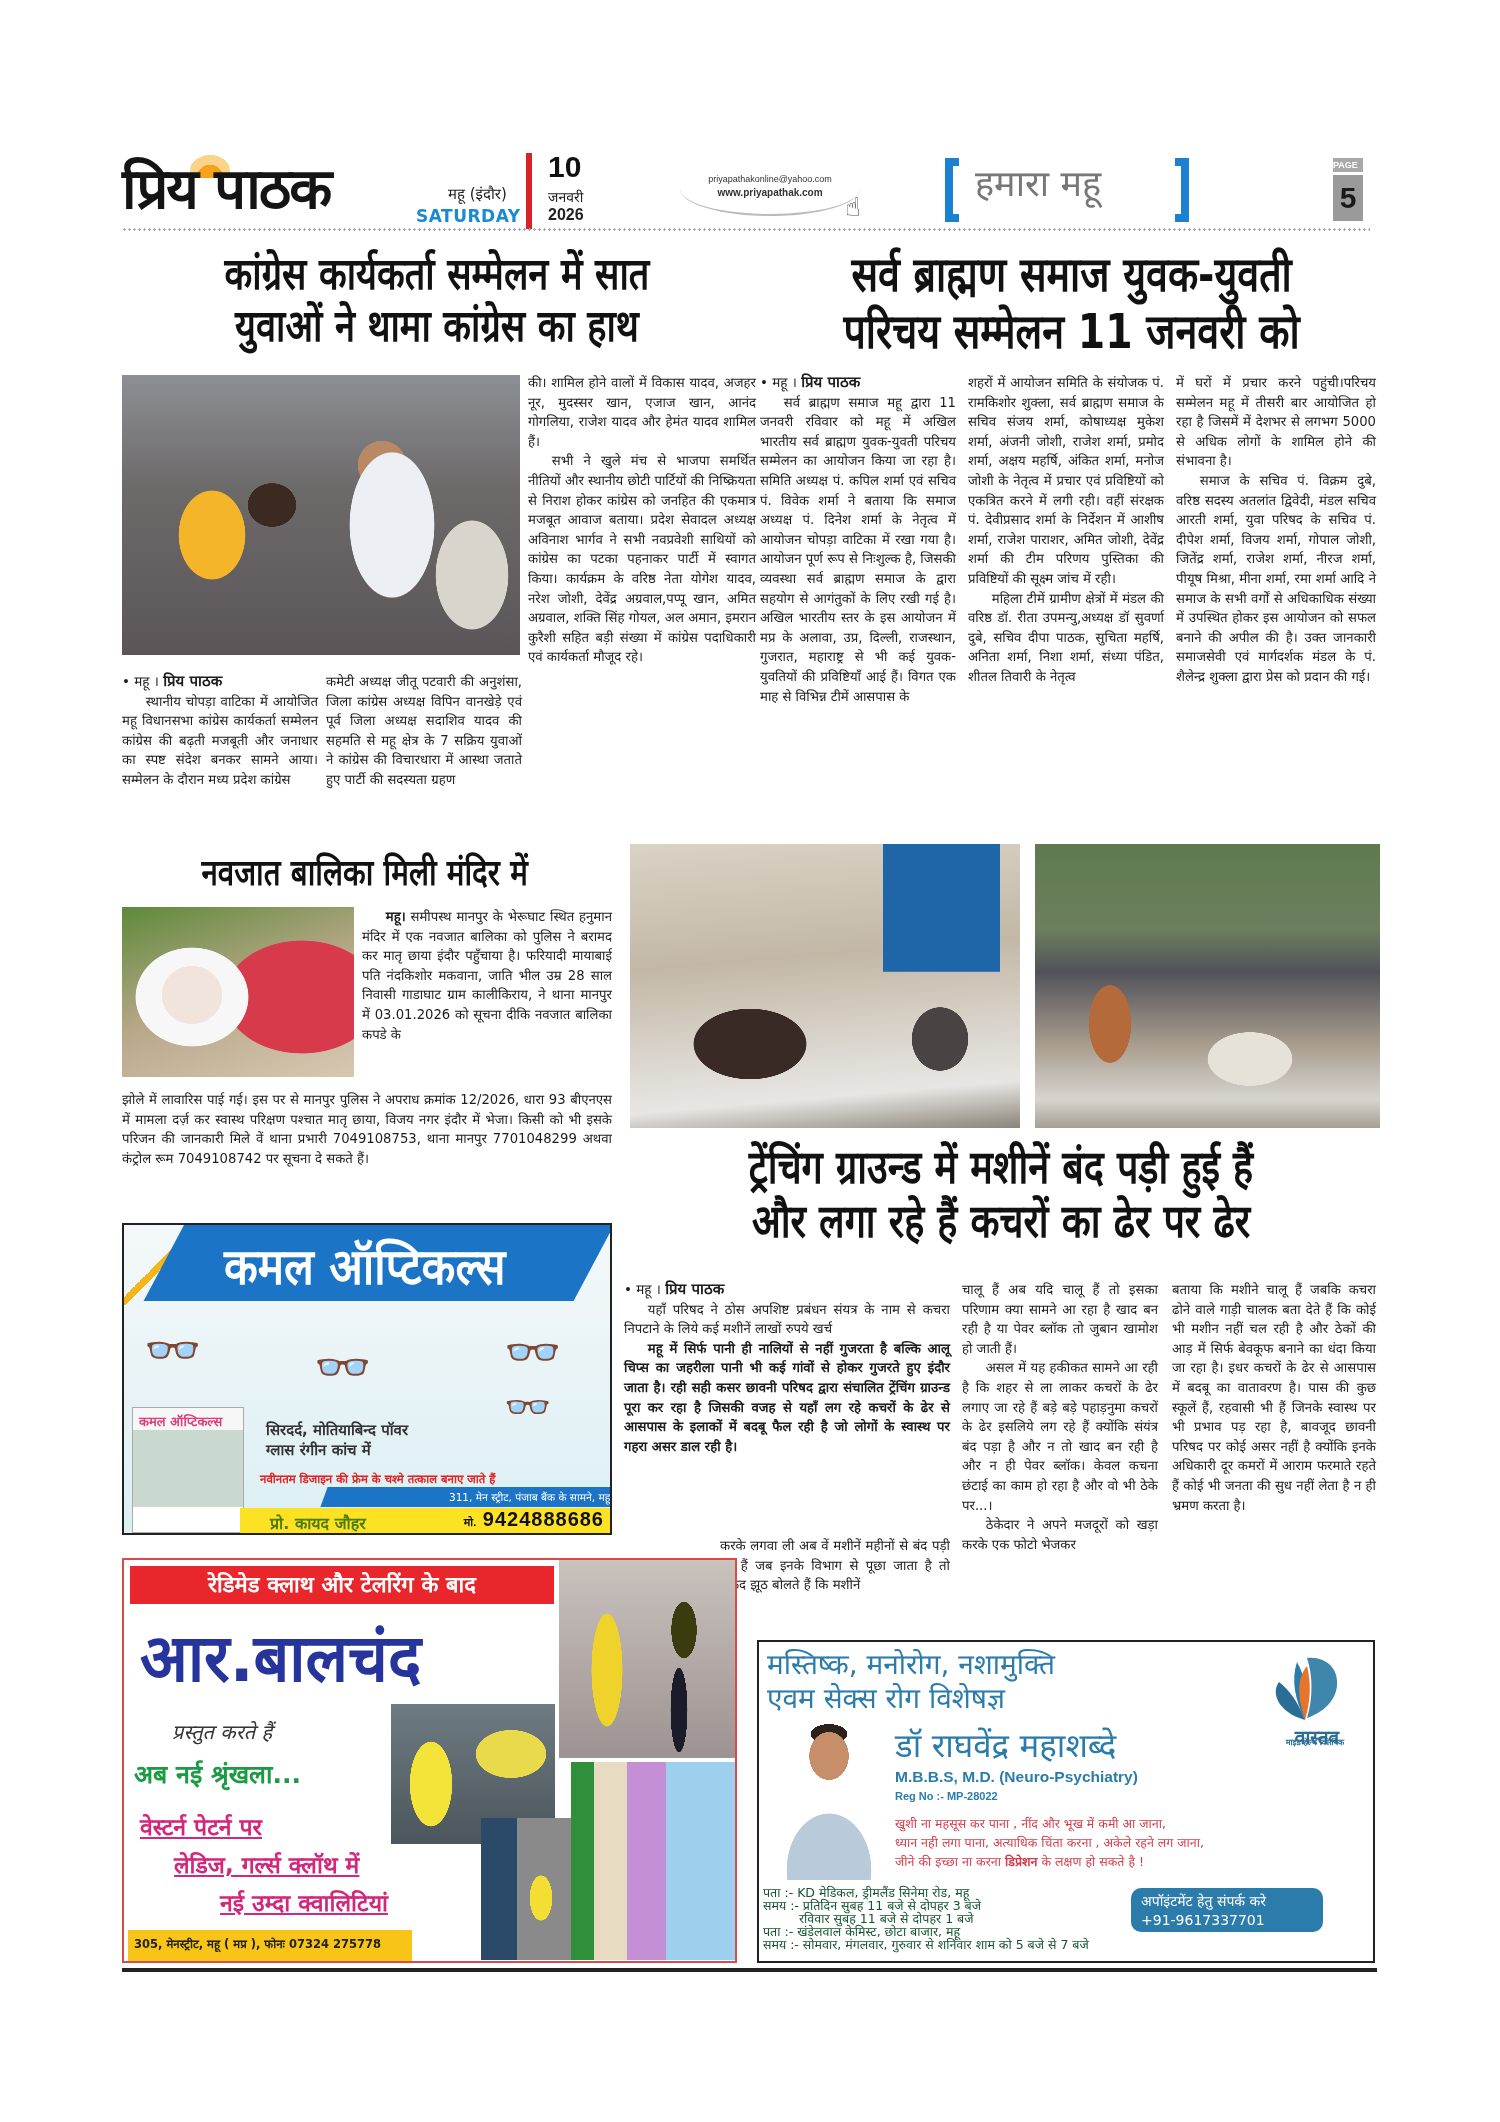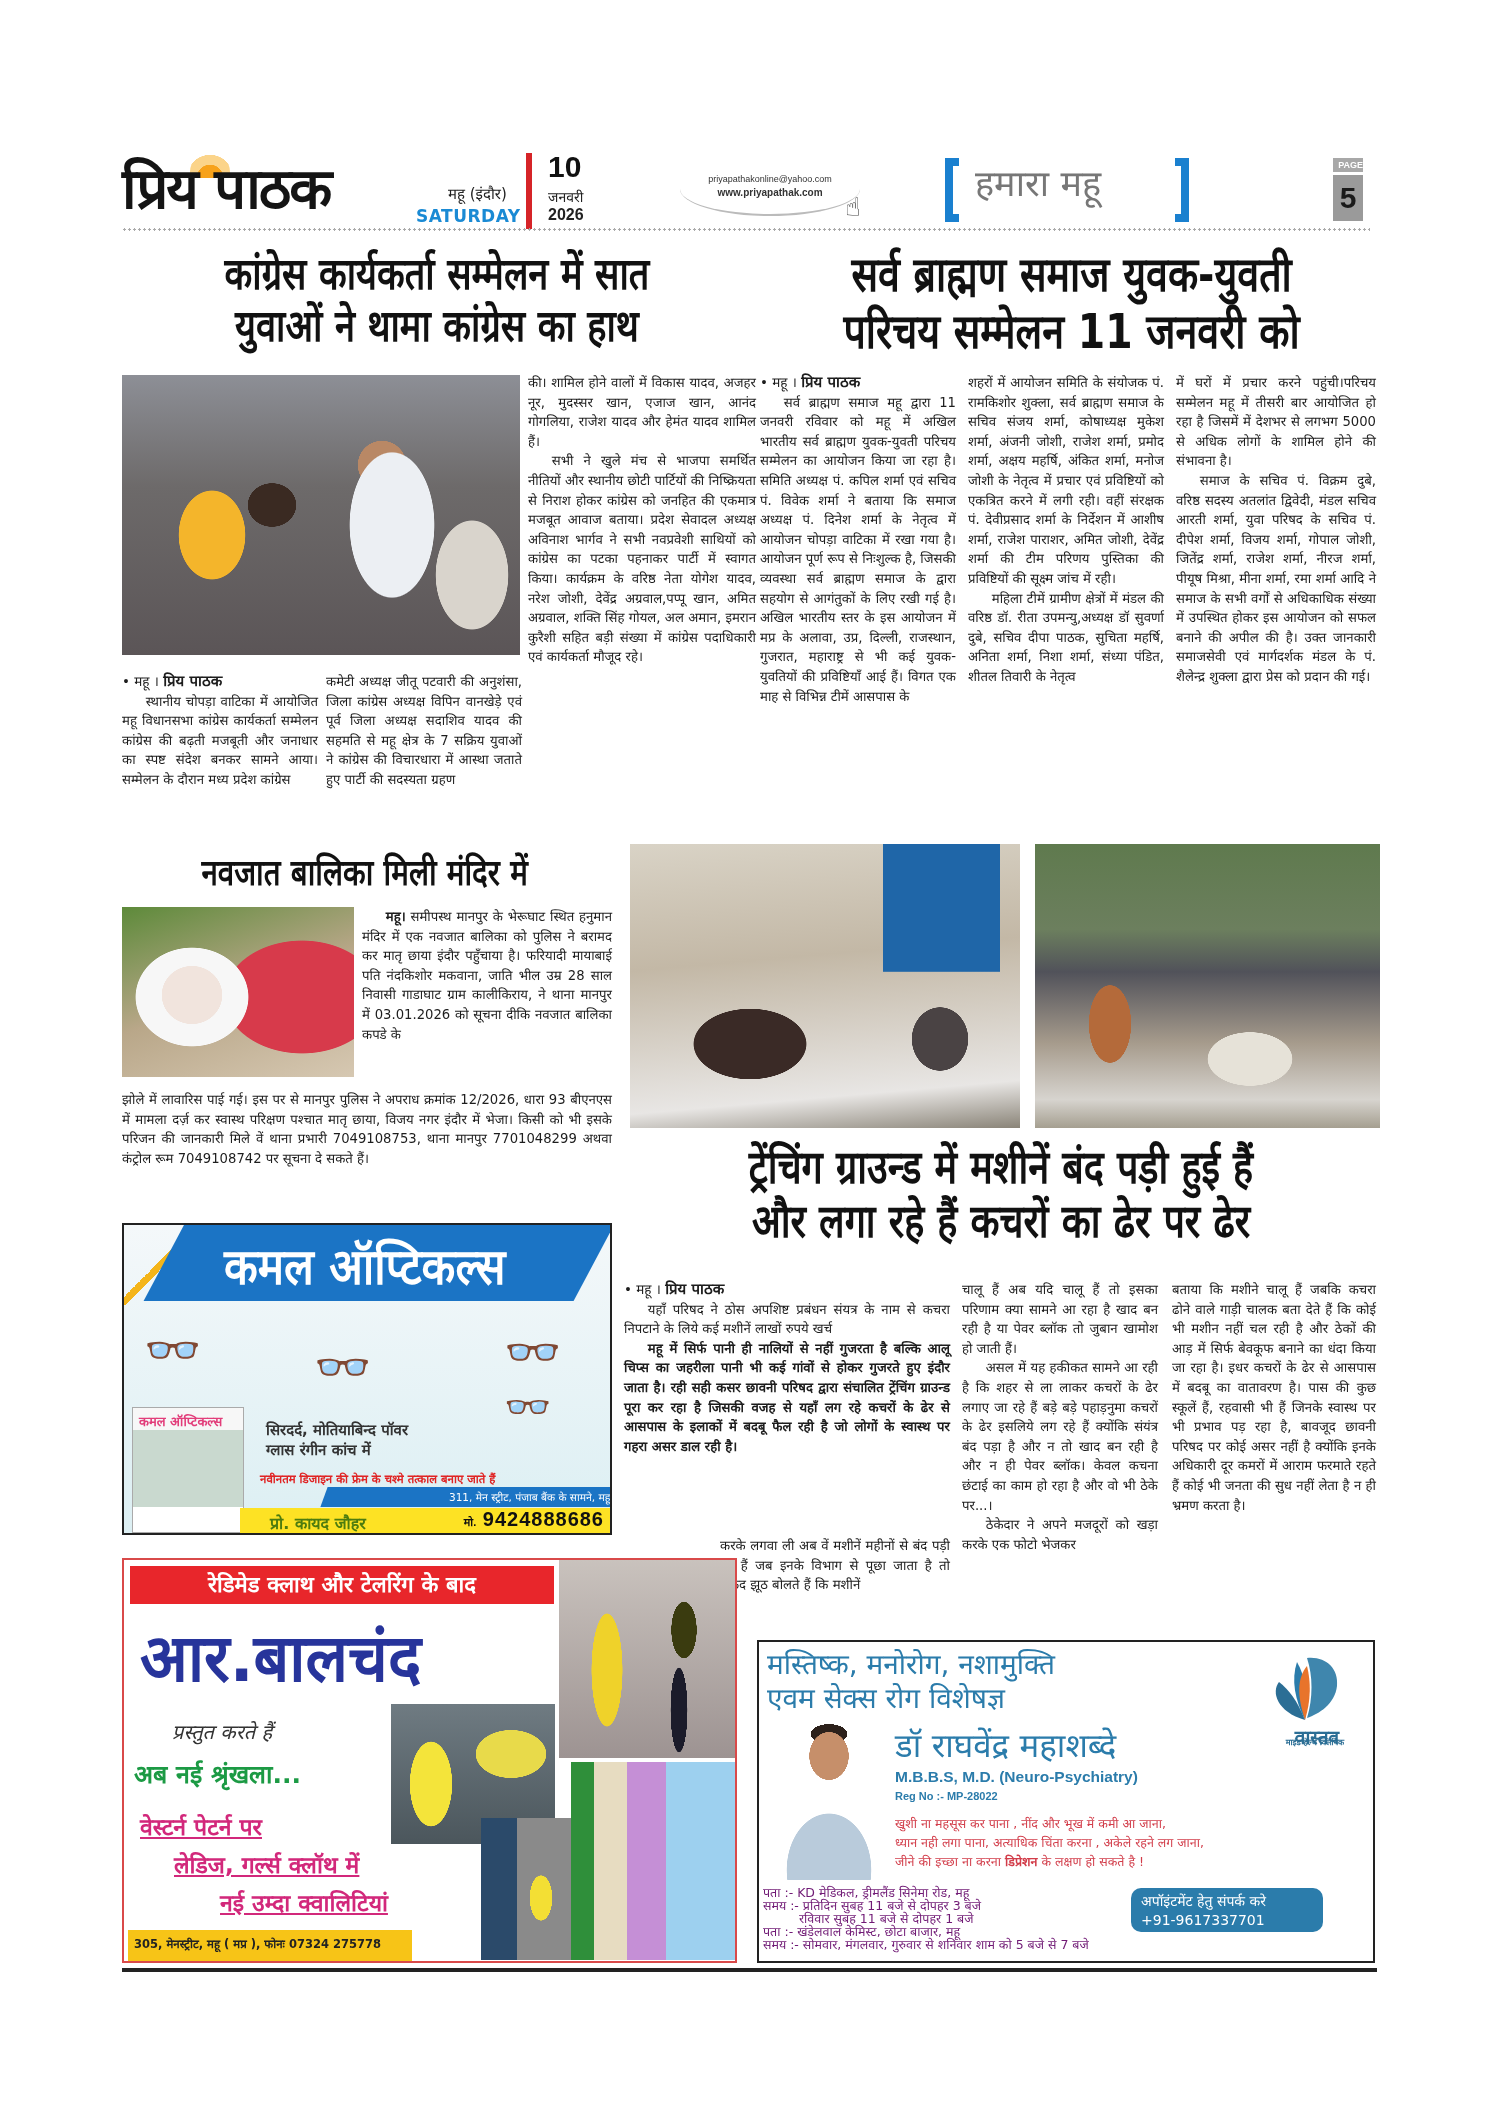--- a/index.html
+++ b/index.html
@@ -17,21 +17,21 @@
   .month { left: 548px; top: 187px; font-size: 14px; color: #222; }
   .year { left: 548px; top: 206px; font-size: 16px; font-weight: bold; color: #222; font-family: "Liberation Sans", sans-serif; }
   .contact-pill { left: 680px; top: 162px; width: 180px; height: 54px; border-radius: 50%; border-bottom: 2px solid #bbb; text-align: center; padding-top: 10px; }
   .contact-pill div { font-size: 9px; color: #333; line-height: 14px; font-family: "Liberation Sans", sans-serif; }
   .contact-pill .web { font-weight: bold; font-size: 10px; }
   .hand { left: 845px; top: 192px; font-size: 26px; color: #444; }
   .bracket { top: 158px; width: 14px; height: 64px; border: 8px solid #1a80cf; }
   .br-l { left: 945px; border-right: none; }
   .br-r { left: 1175px; border-left: none; }
   .section { left: 975px; top: 158px; font-size: 36px; color: #777; font-family: "DejaVu Sans", sans-serif; }
-  .page-lbl { left: 1333px; top: 158px; width: 30px; height: 14px; background: #a8a8a8; color: #fff; font-size: 9px; font-weight: bold; text-align: right; font-family: "Liberation Sans", sans-serif; line-height: 14px; }
+  .page-lbl { left: 1333px; top: 158px; width: 30px; height: 14px; background: #a8a8a8; color: #fff; font-size: 9px; font-weight: bold; text-align: left; font-family: "Liberation Sans", sans-serif; line-height: 14px; }
   .page-num { left: 1333px; top: 175px; width: 30px; height: 46px; background: #9a9a9a; color: #1a1a1a; font-size: 30px; font-weight: bold; text-align: center; line-height: 46px; font-family: "Liberation Sans", sans-serif; }
   .dotrule { left: 122px; top: 228px; width: 1248px; height: 3px; background-image: radial-gradient(circle, #aaa 1px, transparent 1.4px); background-size: 5px 3px; }
 
   
   .hl { font-family: "DejaVu Sans", sans-serif; font-weight: bold; color: #111; line-height: 1.18; text-align: center; transform: scaleX(0.82); transform-origin: left top; white-space: nowrap; }
   .hl1 { left: 150px; top: 248px; font-size: 44px; width: 700px; }
   .hl2 { left: 760px; top: 246px; font-size: 48px; width: 760px; }
   .hl3 { left: 135px; top: 852px; font-size: 36px; width: 560px; }
   .hl4 { left: 632px; top: 1140px; font-size: 46px; width: 900px; }
 
@@ -115,21 +115,21 @@
   .doc-qual { position: absolute; left: 136px; top: 126px; font-size: 15.5px; font-weight: bold; color: #2b7cab; font-family: "Liberation Sans", sans-serif; white-space: nowrap; }
   .doc-reg { position: absolute; left: 136px; top: 148px; font-size: 11px; font-weight: bold; color: #2b7cab; font-family: "Liberation Sans", sans-serif; }
   .doc-sym { position: absolute; left: 136px; top: 172px; font-size: 12.5px; color: #d23d4a; line-height: 19px; white-space: nowrap; }
   .doc-photo { position: absolute; left: 6px; top: 78px; width: 126px; height: 160px; background:
       radial-gradient(ellipse 28px 34px at 64px 36px, #c68f6a 0 70%, transparent 71%),
       radial-gradient(ellipse 26px 14px at 64px 14px, #2c211b 0 70%, transparent 71%),
       radial-gradient(ellipse 60px 80px at 64px 150px, #b9cbdb 0 70%, transparent 71%); }
   .doc-logo { position: absolute; left: 508px; top: 10px; width: 76px; height: 70px; }
   .doc-logo-name { position: absolute; left: 508px; top: 82px; width: 100px; text-align: center; font-size: 19px; font-weight: bold; color: #2b6e95; }
   .doc-logo-sub { position: absolute; left: 500px; top: 94px; width: 112px; text-align: center; font-size: 8px; font-weight: bold; color: #2b6e95; }
-  .doc-addr { position: absolute; left: 4px; top: 244px; font-size: 12.5px; color: #701a75; line-height: 13px; white-space: nowrap; }
+  .doc-addr { position: absolute; left: 4px; top: 244px; font-size: 12.5px; color: #14532d; line-height: 13px; white-space: nowrap; }
   .doc-addr .ind { padding-left: 36px; }
   .doc-appt { position: absolute; left: 372px; top: 246px; width: 192px; height: 44px; background: #2b7cab; border-radius: 10px; color: #fff; padding: 4px 10px; }
   .doc-appt div { font-size: 14px; line-height: 19px; white-space: nowrap; }
 
   .bottom-rule { left: 122px; top: 1968px; width: 1255px; height: 4px; background: #222; }
 </style>
 </head>
 <body>
 
 <div class="abs logo-sun"></div>

